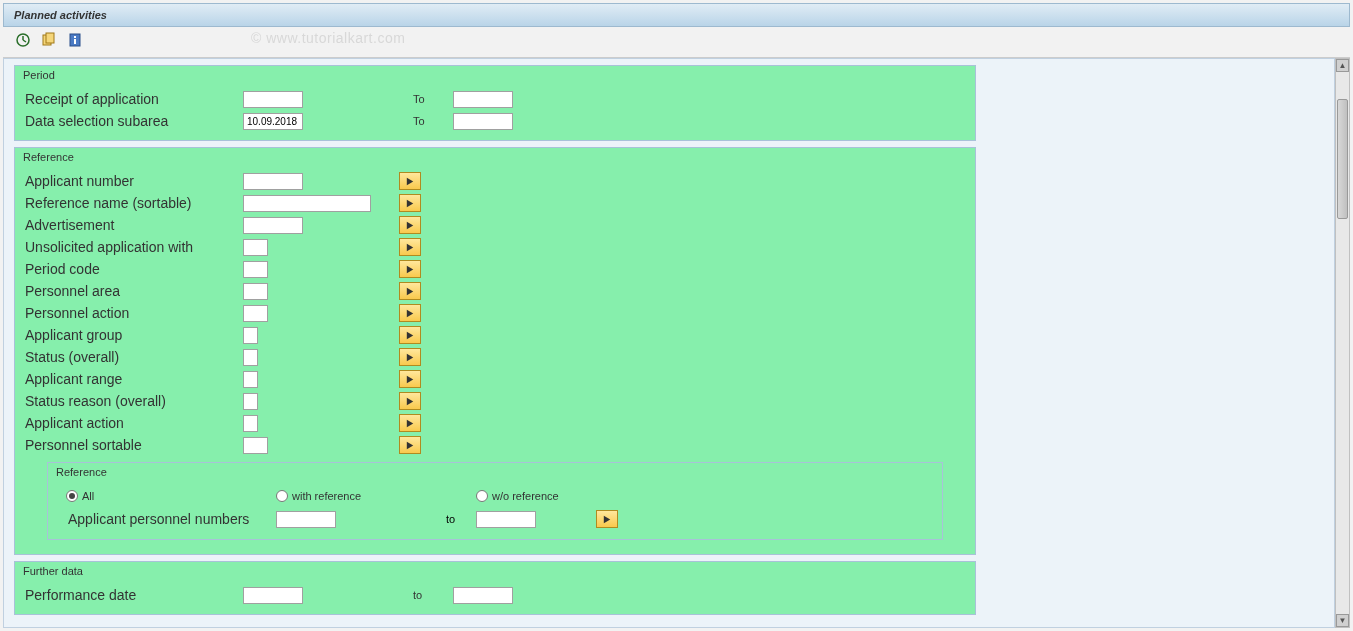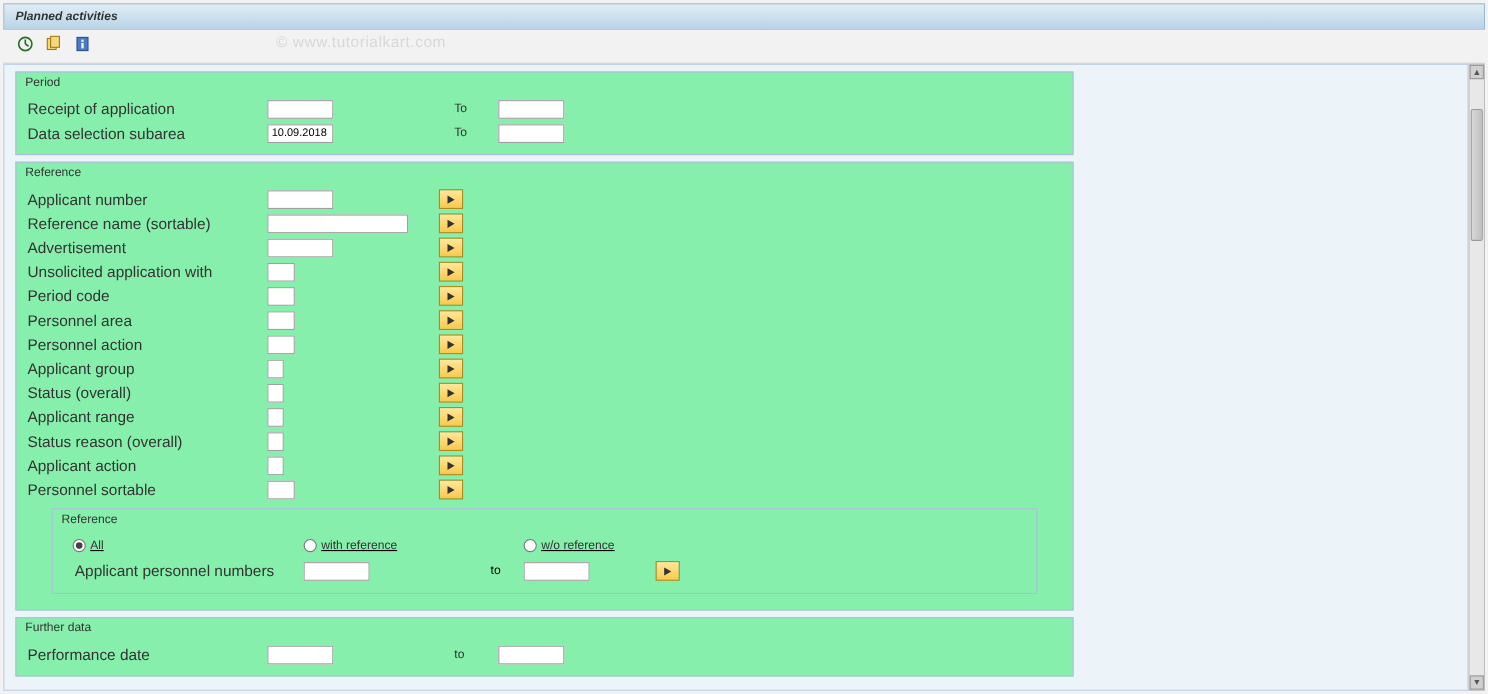--- a/index.html
+++ b/index.html
@@ -162,21 +162,20 @@
       justify-content: center;
       cursor: pointer;
     }
     .arrow-btn svg { width: 11px; height: 11px; }
     .radio-row {
       display: flex;
       align-items: center;
       height: 22px;
       gap: 0;
       padding-left: 10px;
-      text-decoration: underline;
     }
     .radio-item {
       display: flex;
       align-items: center;
       gap: 4px;
       font-size: 11px;
       color: #333;
     }
     .radio-item.r1 { width: 210px; }
     .radio-item.r2 { width: 200px; }

